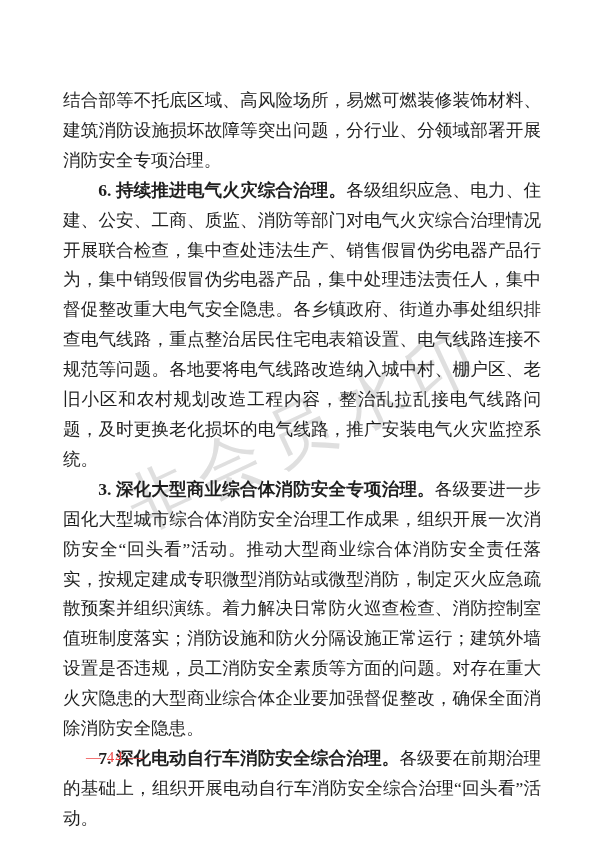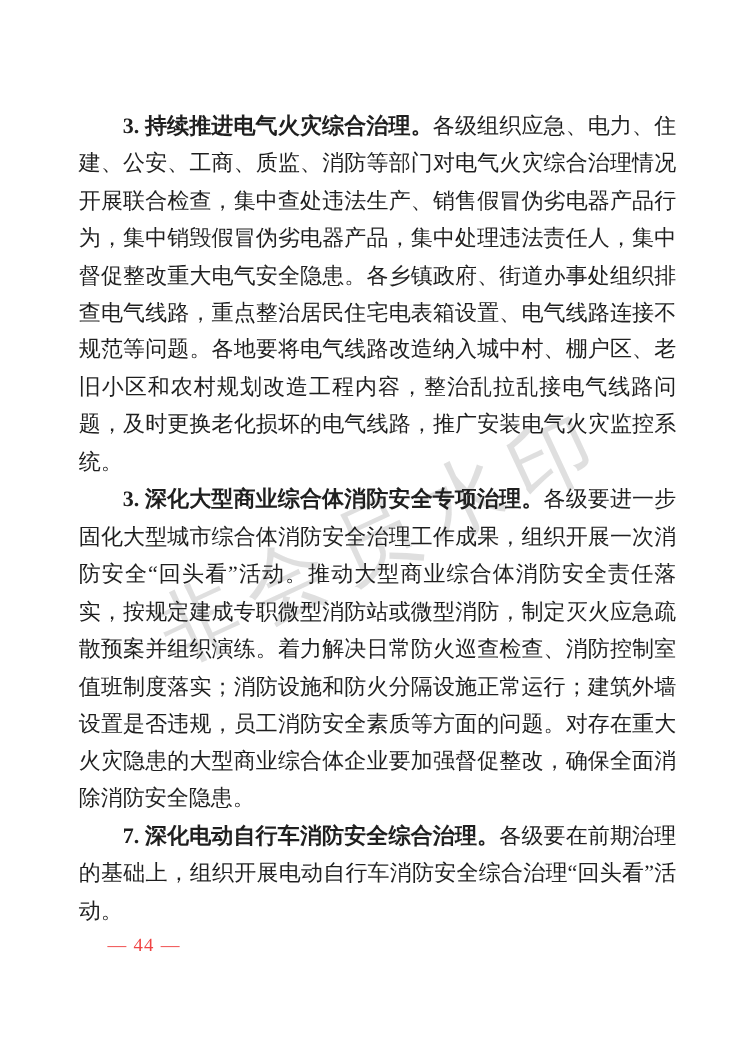--- a/index.html
+++ b/index.html
@@ -61,23 +61,26 @@
 </style>
 </head>
 <body>
 
 <div class="page">
 
   <div class="watermark" style="color: rgb(143, 143, 143);">非会员水印</div>
 
   <div class="content">
 
+    <p class="para no-indent">
+      <span>结合部等不托底区域、高风险场所，易燃可燃装修装饰材料、建筑消防设施损坏故障等突出问题，分行业、分领域部署开展消防安全专项治理。</span>
+    </p>
 
     <p class="para">
-      <span class="lead">3. 持续推进电气火灾综合治理。</span><span>各级组织应急、电力、住建、公安、工商、质监、消防等部门对电气火灾综合治理情况开展联合检查，集中查处违法生产、销售假冒伪劣电器产品行为，集中销毁假冒伪劣电器产品，集中处理违法责任人，集中督促整改重大电气安全隐患。各乡镇政府、街道办事处组织排查电气线路，重点整治居民住宅电表箱设置、电气线路连接不规范等问题。各地要将电气线路改造纳入城中村、棚户区、老旧小区和农村规划改造工程内容，整治乱拉乱接电气线路问题，及时更换老化损坏的电气线路，推广安装电气火灾监控系统。</span>
+      <span class="lead">6. 持续推进电气火灾综合治理。</span><span>各级组织应急、电力、住建、公安、工商、质监、消防等部门对电气火灾综合治理情况开展联合检查，集中查处违法生产、销售假冒伪劣电器产品行为，集中销毁假冒伪劣电器产品，集中处理违法责任人，集中督促整改重大电气安全隐患。各乡镇政府、街道办事处组织排查电气线路，重点整治居民住宅电表箱设置、电气线路连接不规范等问题。各地要将电气线路改造纳入城中村、棚户区、老旧小区和农村规划改造工程内容，整治乱拉乱接电气线路问题，及时更换老化损坏的电气线路，推广安装电气火灾监控系统。</span>
     </p>
 
     <p class="para">
       <span class="lead">3. 深化大型商业综合体消防安全专项治理。</span><span>各级要进一步固化大型城市综合体消防安全治理工作成果，组织开展一次消防安全“回头看”活动。推动大型商业综合体消防安全责任落实，按规定建成专职微型消防站或微型消防，制定灭火应急疏散预案并组织演练。着力解决日常防火巡查检查、消防控制室值班制度落实；消防设施和防火分隔设施正常运行；建筑外墙设置是否违规，员工消防安全素质等方面的问题。对存在重大火灾隐患的大型商业综合体企业要加强督促整改，确保全面消除消防安全隐患。</span>
     </p>
 
     <p class="para">
       <span class="lead">7. 深化电动自行车消防安全综合治理。</span><span>各级要在前期治理的基础上，组织开展电动自行车消防安全综合治理“回头看”活动。</span>
     </p>
 

